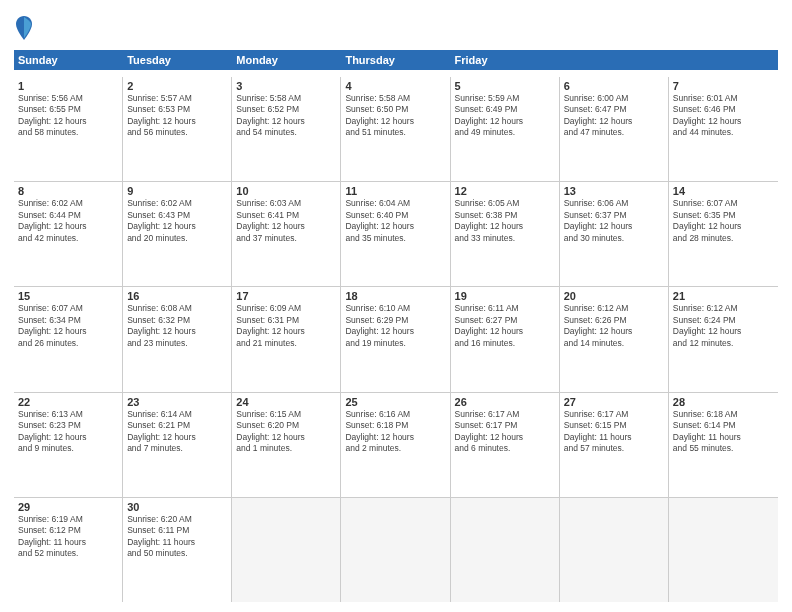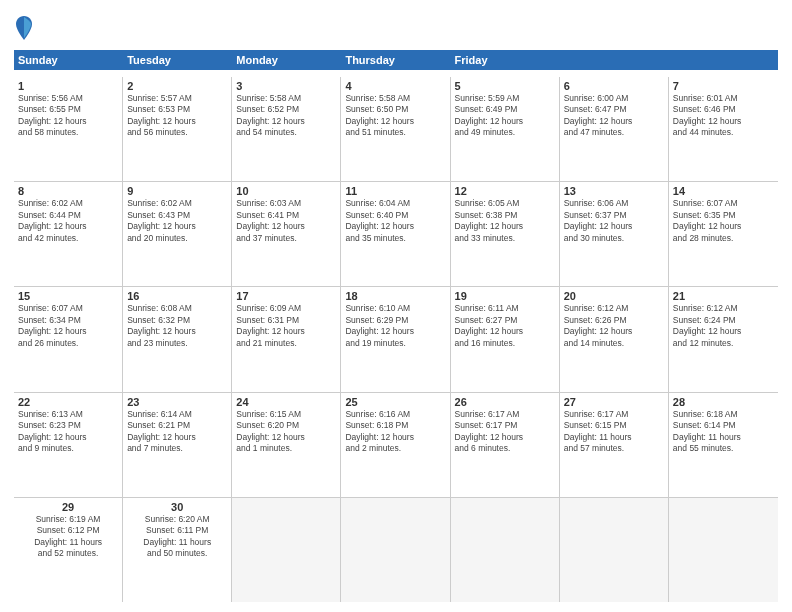--- a/index.html
+++ b/index.html
@@ -86,21 +86,20 @@
       flex: 1;
     }
     .cal-row {
       display: grid;
       grid-template-columns: repeat(7, 1fr);
       flex: 1;
       border-bottom: 1px solid #ccc;
     }
     .cal-row:last-child {
       border-bottom: none;
-      text-align: center;
     }
     .cal-cell {
       border-right: 1px solid #ccc;
       padding: 3px 4px;
       vertical-align: top;
       font-size: 9px;
       color: #333;
       background: #fff;
       overflow: hidden;
     }

